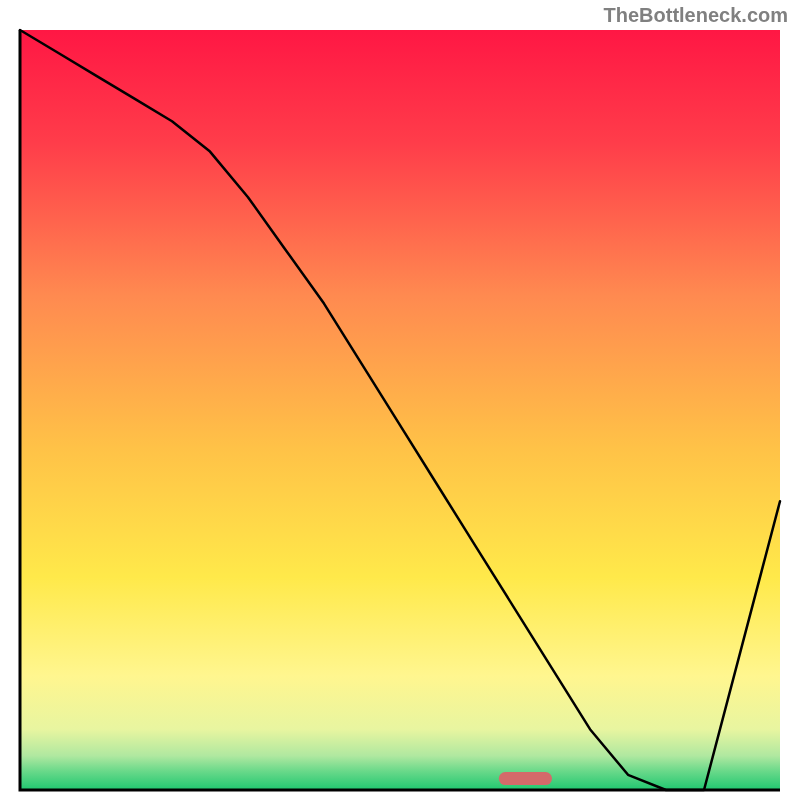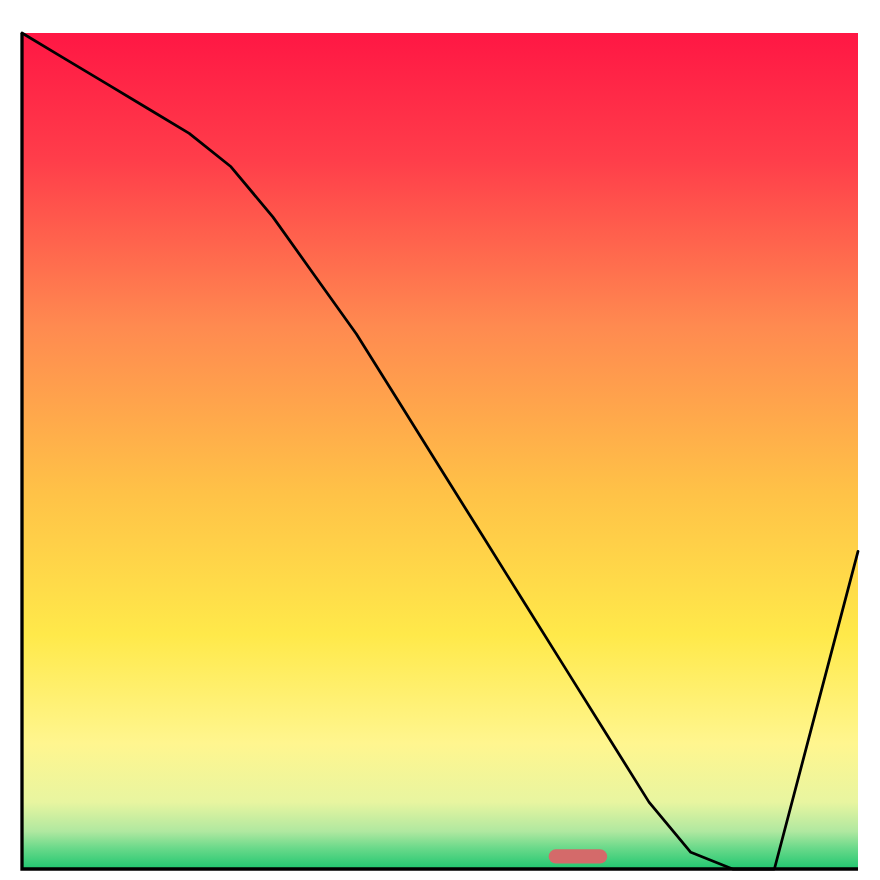--- a/index.html
+++ b/index.html
@@ -23,20 +23,21 @@
     z-index: 10;
   }
   svg {
     display: block;
   }
 </style>
 </head>
 <body>
 
 <div class="chart-container">
+  <div class="watermark">TheBottleneck.com</div>
   <svg id="chart-svg" width="800" height="800">
     <defs>
       <linearGradient id="bg-gradient" x1="0%" y1="0%" x2="0%" y2="100%">
       <stop offset="0%" stop-color="#ff1744"></stop>
           <stop offset="15%" stop-color="#ff3d4a"></stop>
           <stop offset="35%" stop-color="#ff8a50"></stop>
           <stop offset="55.00000000000001%" stop-color="#ffc247"></stop>
           <stop offset="72%" stop-color="#ffe94a"></stop>
           <stop offset="85%" stop-color="#fff68f"></stop>
           <stop offset="92%" stop-color="#e8f5a0"></stop>

